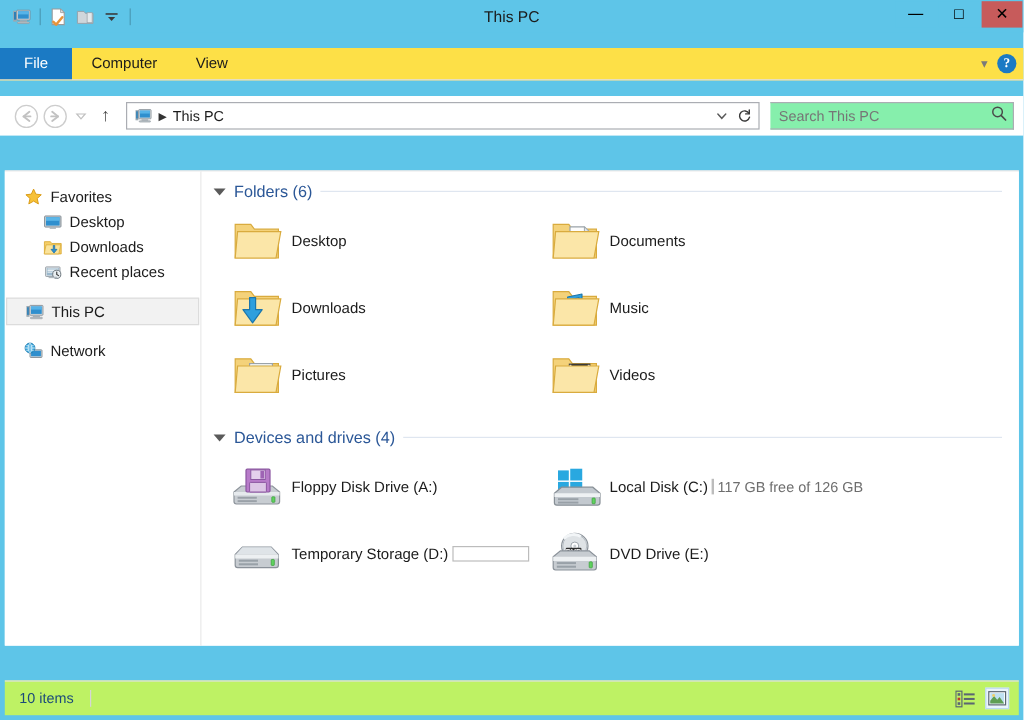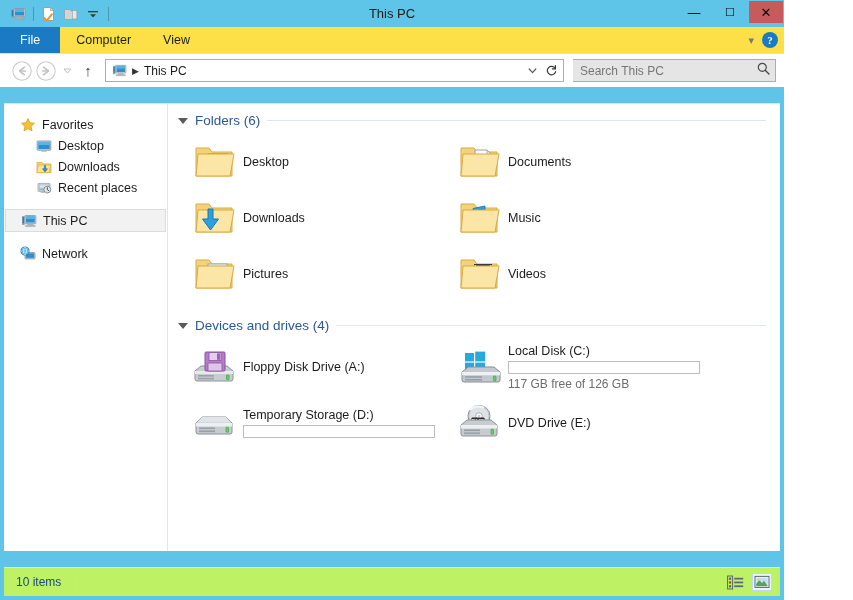--- a/index.html
+++ b/index.html
@@ -7,25 +7,26 @@
   html, body {
     width: 853px;
     height: 600px;
     overflow: hidden;
     font-family: "Liberation Sans", sans-serif;
   }
 
   
   #window {
     position: relative;
-    width: 784px;
+    width: 853px;
     height: 600px;
     background: #5ec5e8;
     display: flex;
     flex-direction: column;
+    gap: 13px;
   }
 
   
   #titlebar {
     height: 27px;
     background: #5ec5e8;
     position: relative;
     display: flex;
     align-items: center;
     flex: 0 0 auto;
@@ -150,21 +151,21 @@
   .addr-btn {
     width: 19px; height: 21px;
     display:flex; align-items:center; justify-content:center;
     color: #3a3a3a; font-size: 11px;
   }
   #searchbox {
     width: 203px;
     height: 23px;
     border: 1px solid #abadb3;
     border-left: none;
-    background: #e5e5e5;
+    background: #86efac;
     display: flex;
     align-items: center;
     padding: 0 4px 0 7px;
     margin-left: 9px;
   }
   #search-input {
     flex: 1 1 auto;
     border: none; outline: none;
     font-size: 12px;
     color: #6d6d6d;
@@ -261,21 +262,21 @@
     flex: 0 0 44px;
     display: flex; align-items: center; justify-content: center;
   }
   .tile-label {
     font-size: 12.5px;
     color: #1b1b1b;
     white-space: nowrap;
   }
   .drive-info {
     display: flex;
-    flex-direction: column;
+    flex-direction: row;
     gap: 3px;
     min-width: 0;
   }
   .drive-name { font-size: 12.5px; color: #1b1b1b; white-space: nowrap;}
   .bar-outer {
     width: 192px; height: 13px;
     background: #ffffff;
     border: 1px solid #bcbcbc;
   }
   .bar-fill {

